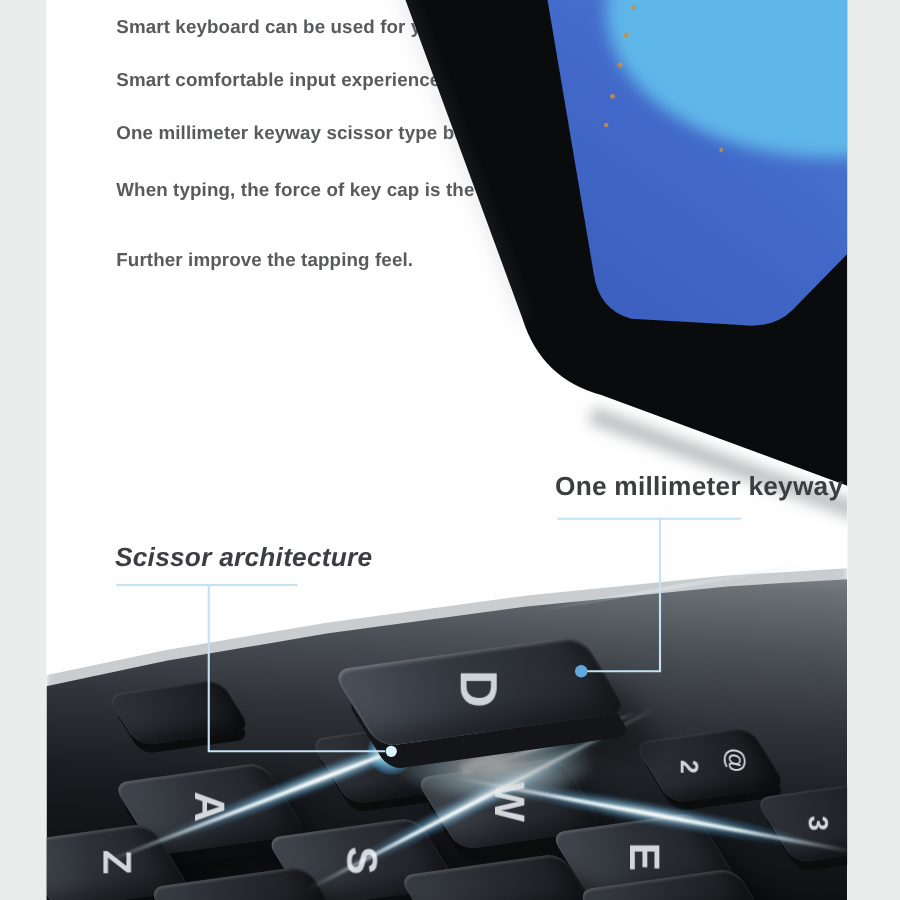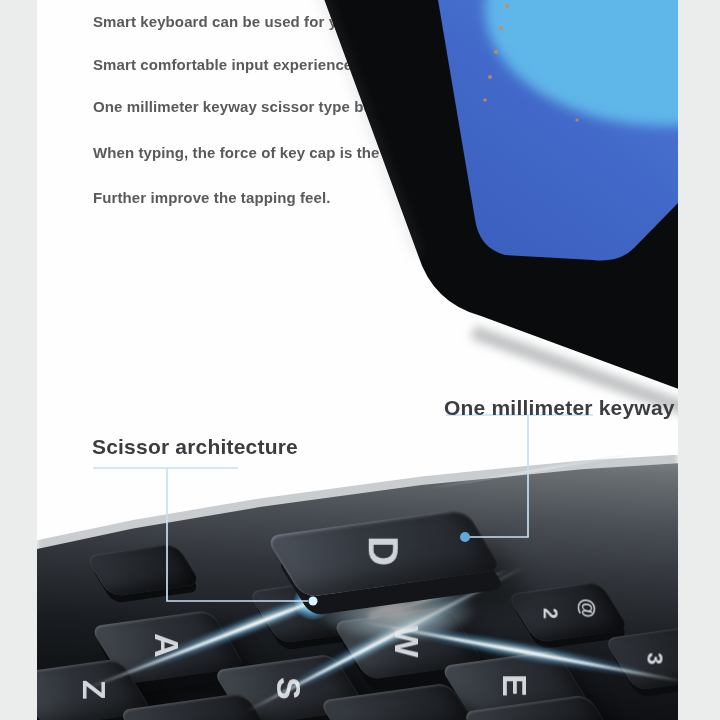--- a/index.html
+++ b/index.html
@@ -70,21 +70,21 @@
   <div class="gutter left"></div>
   <div class="gutter right"></div>
 
   <div class="stage">
 
     <div class="intro">
       <div class="intro-line" style="top:13px">Smart keyboard can be used for you anytime and anywhere</div>
       <div class="intro-line" style="top:56px">Smart comfortable input experience</div>
       <div class="intro-line" style="top:98px">One millimeter keyway scissor type button,</div>
       <div class="intro-line" style="top:144px">When typing, the force of key cap is the same,</div>
-      <div class="intro-line" style="top:189px">Further improve the tapping feel.</div>
+      <div class="intro-line" style="top:200px">Further improve the tapping feel.</div>
     </div>
 
     <svg class="layer" viewBox="0 0 641 720">
       <defs>
         <linearGradient id="bluegrad" x1="0" y1="1" x2="0.75" y2="0">
           <stop offset="0" stop-color="#3a5cba"></stop>
           <stop offset="0.55" stop-color="#4168c8"></stop>
           <stop offset="1" stop-color="#4d7ad5"></stop>
         </linearGradient>
         <filter id="f5" x="-60%" y="-60%" width="220%" height="220%">
@@ -158,22 +158,22 @@
       <div class="beam" style="left:9px;top:179px;width:425px;height:26px;transform:rotate(-21deg);"></div>
       <div class="beam" style="left:295px;top:208px;width:380px;height:26px;transform:rotate(10.5deg);"></div>
       <div class="beam" style="left:342px;top:151px;width:140px;height:20px;transform:rotate(-19.5deg);"></div>
       <div class="dot-glow" style="left:257px;top:152px;width:38px;height:38px;"></div>
 
       <div class="key-float">
         <span class="glyph">D</span>
       </div>
     </div>
 
-    <div class="callout-label" style="left:55px;top:435px;">Scissor architecture</div>
-    <div class="callout-label" style="left:407px;top:396px;">One millimeter keyway</div>
+    <div class="callout-label" style="left:55px;top:435px;font-style:italic;">Scissor architecture</div>
+    <div class="callout-label" style="left:407px;top:378px;">One millimeter keyway</div>
 
     <svg class="layer callouts" viewBox="0 0 641 720">
       <g stroke="#c5e1f4" stroke-width="1.7" fill="none">
         <path d="M 56,468 H 201"></path>
         <path d="M 130,468 V 601 H 271"></path>
         <path d="M 409,415 H 556"></path>
         <path d="M 491,415 V 537 H 428"></path>
       </g>
       <circle cx="276" cy="601" r="4.5" fill="#d9f3ff"></circle>
       <circle cx="428" cy="537" r="5" fill="#61a9da"></circle>

